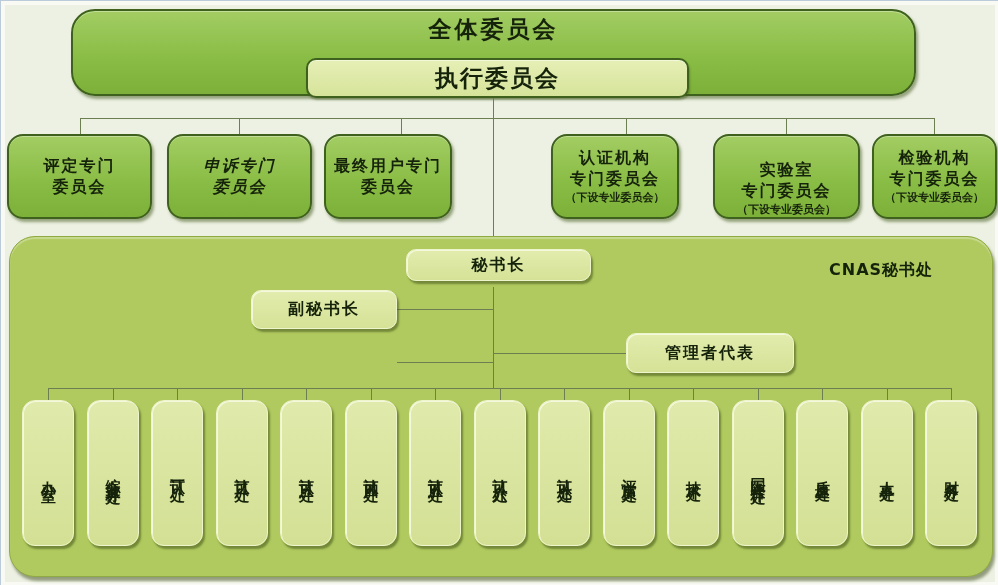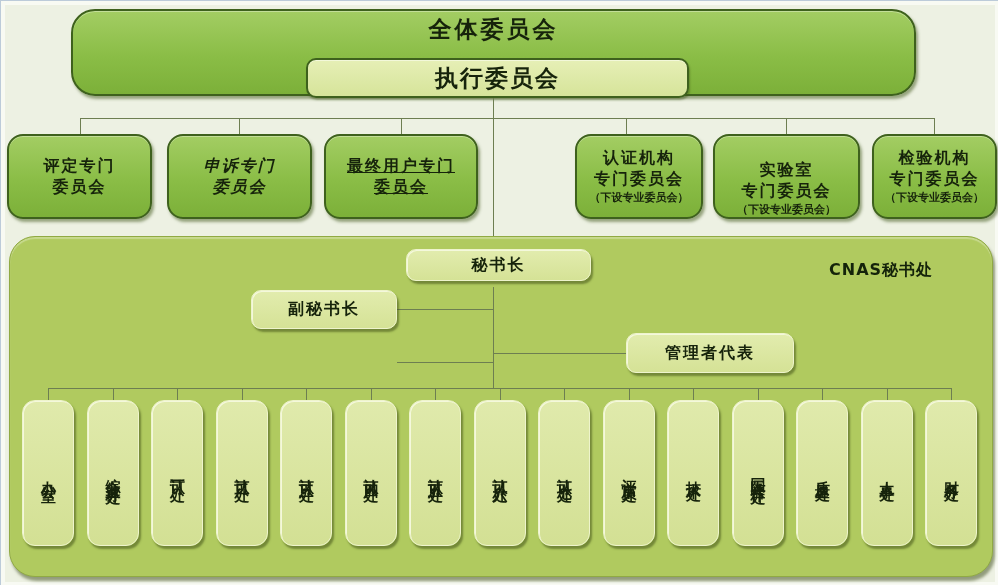--- a/index.html
+++ b/index.html
@@ -96,27 +96,27 @@
       <div class="cl">委员会</div>
 
     </div>
 
     <div class="greenbox committee" style="left: 166px; width: 145px; font-style: italic;">
       <div class="cl">申诉专门</div>
       <div class="cl">委员会</div>
 
     </div>
 
-    <div class="greenbox committee" style="left: 323px; width: 154px; text-decoration: underline;">
+    <div class="greenbox committee" style="left: 323px; width: 128px;">
       <div class="cl">最终用户专门</div>
       <div class="cl">委员会</div>
 
     </div>
 
-    <div class="greenbox committee" style="left: 550px; width: 128px; margin-left: 24px;">
+    <div class="greenbox committee" style="left: 550px; width: 128px;">
       <div class="cl">认证机构</div>
       <div class="cl">专门委员会</div>
       <div class="note">（下设专业委员会）</div>
     </div>
 
     <div class="greenbox committee" style="left: 712px; width: 147px; justify-content: flex-end;">
       <div class="cl">实验室</div>
       <div class="cl">专门委员会</div>
       <div class="note">（下设专业委员会）</div>
     </div>

